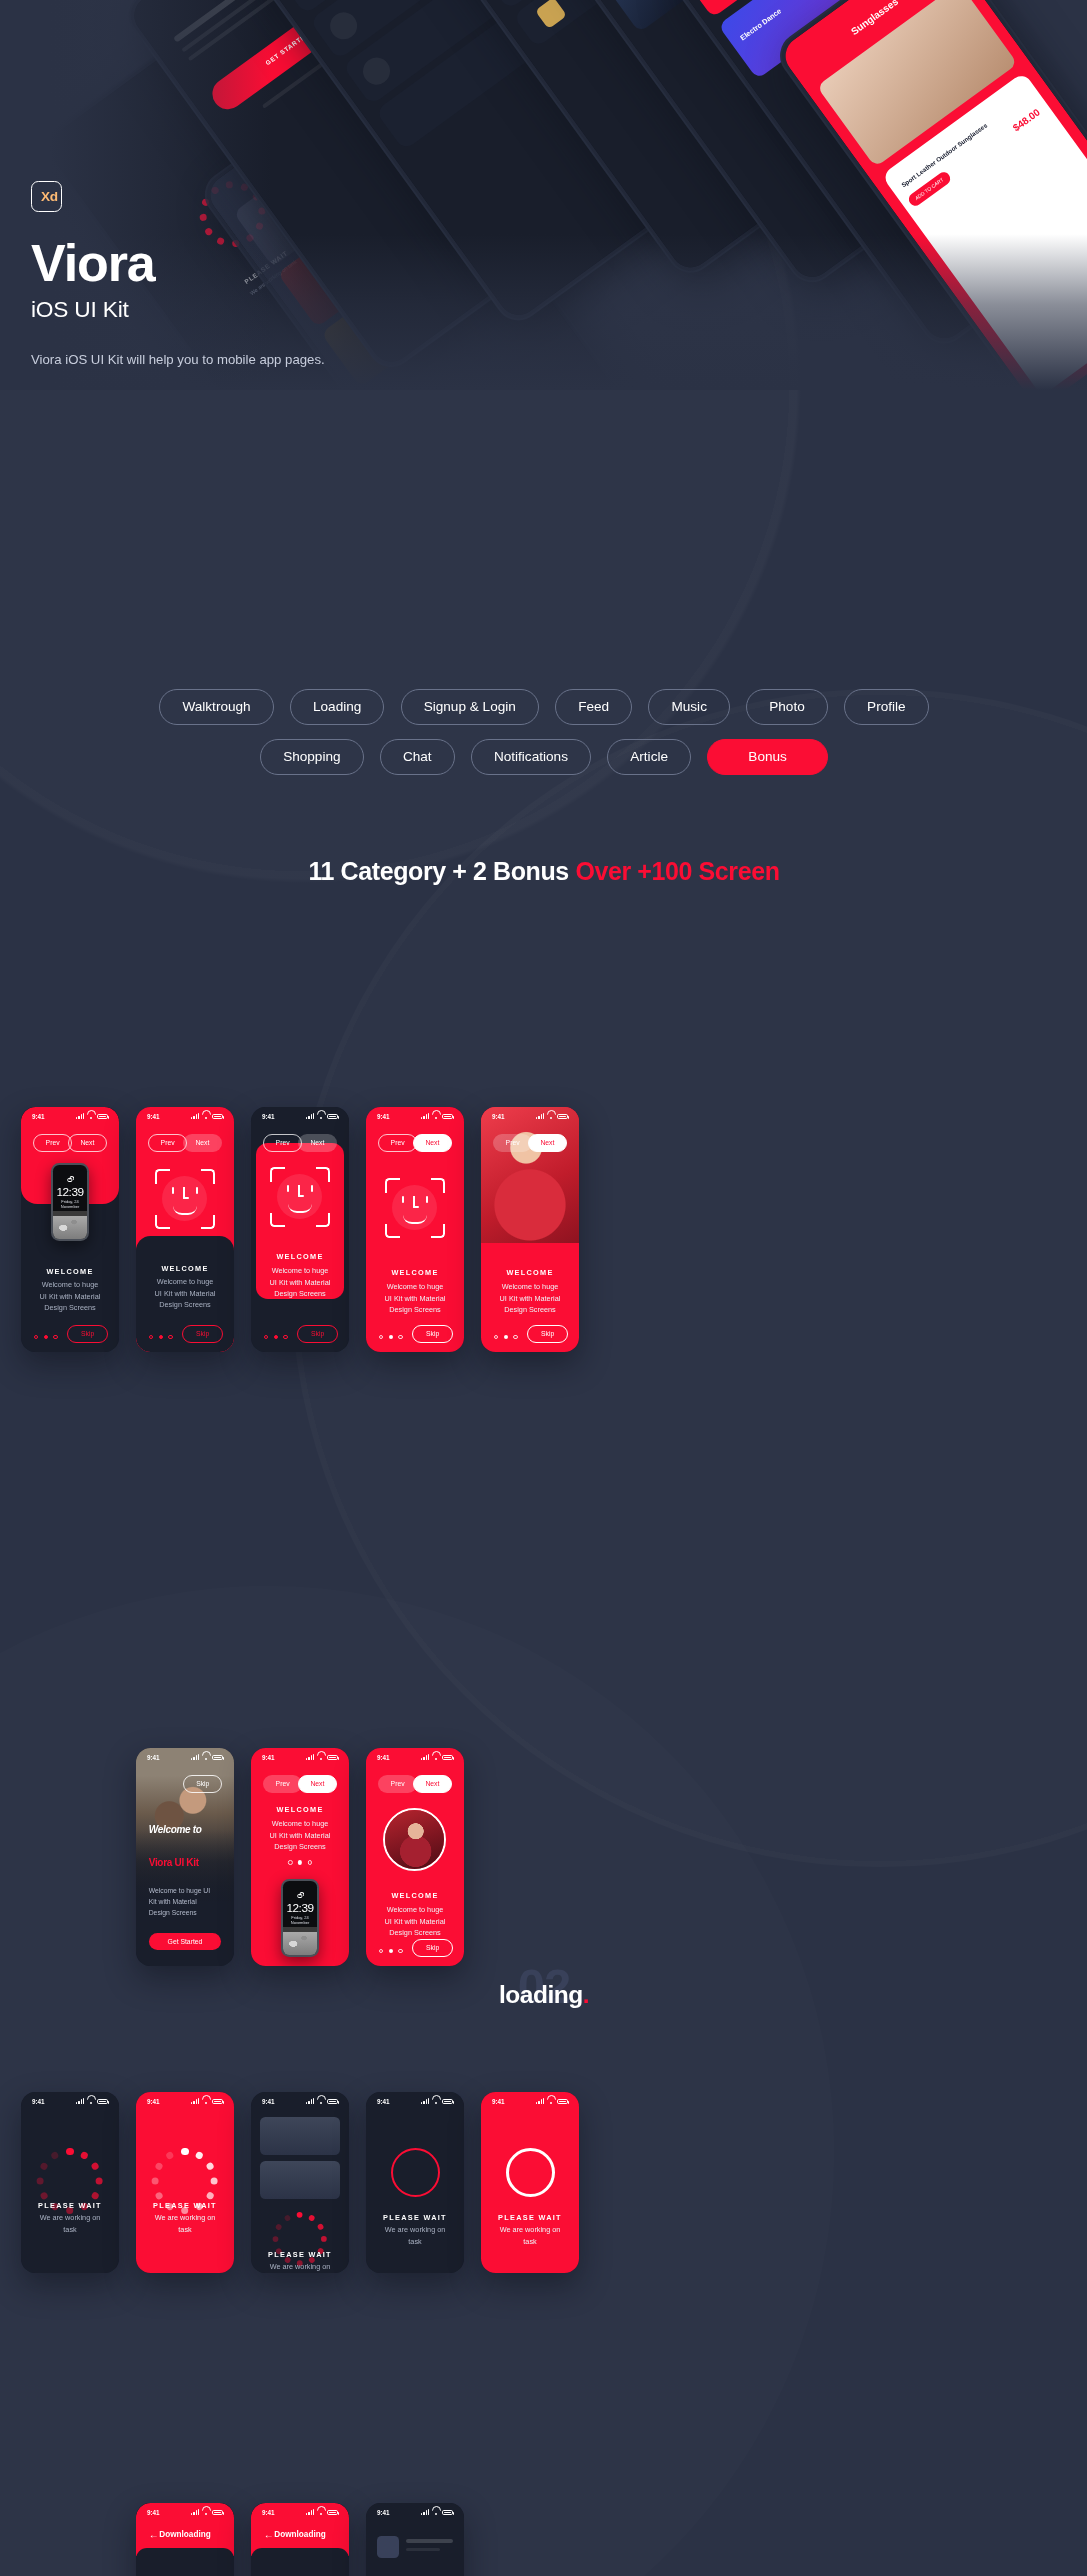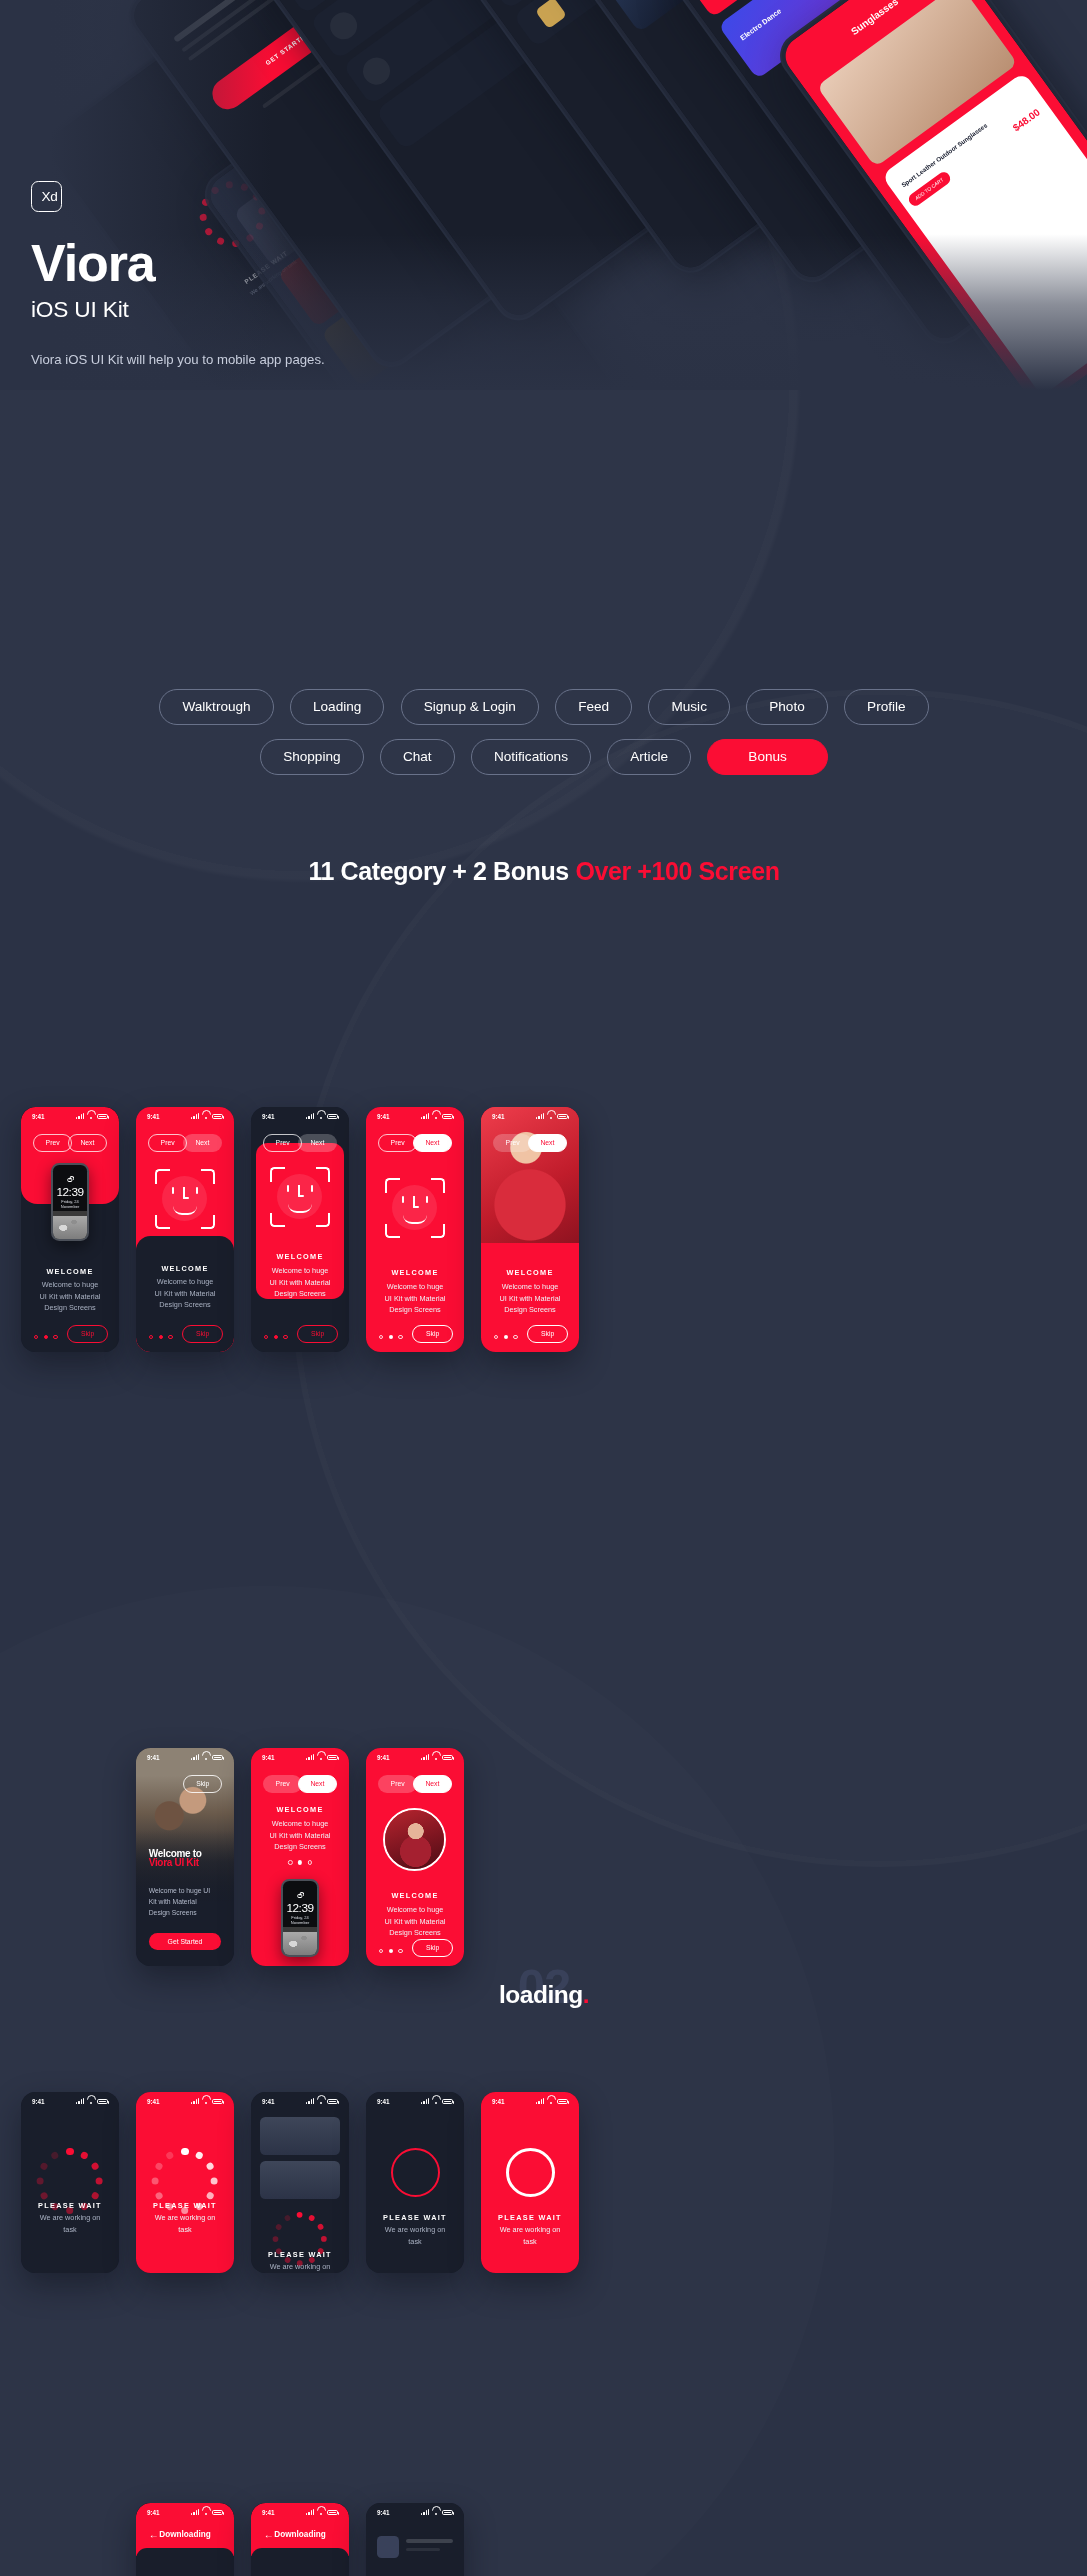--- a/index.html
+++ b/index.html
@@ -85,21 +85,21 @@
     background:#fb0d34; left:29px; top:0;
     transform-origin: 3.6px 33px;
   }
   .tiny-label { position:absolute; color:#fff; font-size:6.3px; letter-spacing:0.8px; font-weight:700; text-align:center; width:100%; }
   .tiny-sub { position:absolute; color:#9aa3b6; font-size:5.4px; text-align:center; width:100%; }
 
   
   .hero { position: absolute; left: 31px; top: 181px; z-index: 60; width: 580px; }
   .xd-badge {
     width: 31px; height: 31px; border: 1.8px solid #ffffff; border-radius: 7.3px;
-    color: #ffffff; font-size: 13.6px; font-weight: 400; letter-spacing: -0.2px;
+    color: #fdba74; font-size: 13.6px; font-weight: 700; letter-spacing: -0.2px;
     display: flex; align-items: center; justify-content: center; padding-left: 6px;
   }
   .brand {
     margin-top: 25px;
     font-size: 52px; line-height: 1; font-weight: 700; color: #ffffff; letter-spacing: -1.1px;
   }
   .brand-sub {
     margin-top: 7.3px; font-size: 22.7px; color: #ffffff; font-weight: 400; letter-spacing: -0.2px;
   }
   .desc { margin-top: 27px; }
@@ -632,21 +632,21 @@
               <span></span>
               <span></span>
               <span></span>
               <span></span>
             </span>
           <span class="wifi"></span>
           <span class="batt"></span>
         </span>
       </div>
       <div class="navbtn next" style="border-color:rgba(255,255,255,.85);">Skip</div>
-      <div style="position:absolute;left:12.7px;top:100px;color:#fff;font-size:10px;font-weight:700;letter-spacing:-0.3px;">Welcome to</div>
+      <div style="position:absolute;left:12.7px;top:76px;color:#fff;font-size:10px;font-weight:700;letter-spacing:-0.3px;font-style:italic;">Welcome to</div>
       <div style="position:absolute;left:12.7px;top:109px;color:#fb0d34;font-size:10px;font-weight:700;letter-spacing:-0.3px;">Viora UI Kit</div>
       <div style="position:absolute;left:12.7px;right:16.3px;top:138px;color:#b3bacb;font-size:6.8px;line-height:1.6;text-align:left;">Welcome to huge UI Kit with Material Design Screens</div>
       <div style="position:absolute;left:12.7px;right:12.7px;bottom:16.3px;height:17px;border-radius:9px;background:#fb0d34;color:#fff;font-size:6.8px;display:flex;align-items:center;justify-content:center;">Get Started</div>
     </div>
   </div>
 
   <div class="phone" style="left:251px; top:1748px; width:98px; height:218px;">
     <div class="scr">
       <div class="red-fill"></div>
       <div class="statusbar">

